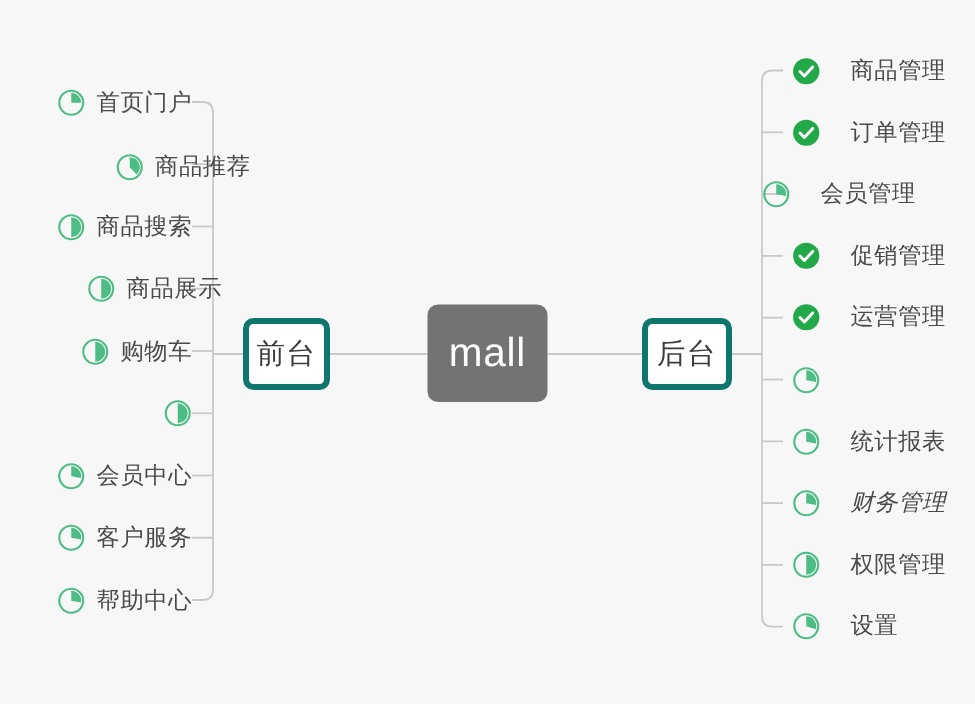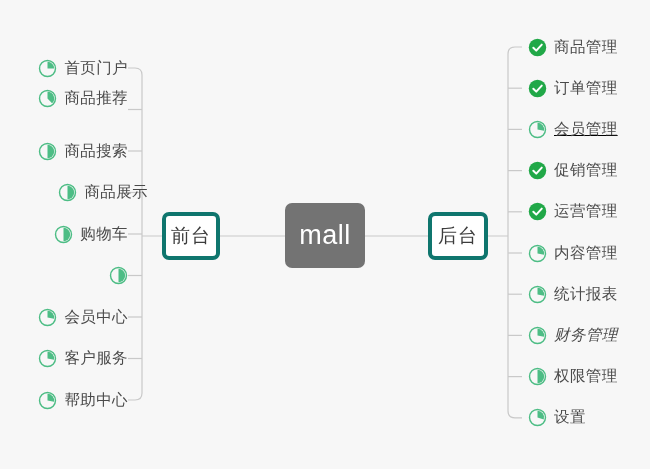--- a/index.html
+++ b/index.html
@@ -40,21 +40,21 @@
   }
 
   .leaf{
     position:absolute;
     height:26px;
     display:flex;
     align-items:center;
     z-index:4;
   }
   .leaf.left{justify-content:flex-end;right:0;}
-  .leaf.right{justify-content:flex-start;left:0;}
+  .leaf.right{justify-content:flex-start;left:0;gap:13px;}
 
   .leaf-label{
     color:#4a4a4a;
     font-size:15.5px;
     white-space:nowrap;
     letter-spacing:0.4px;
   }
   .leaf.left .leaf-label{margin-left:7px;}
   .leaf.right .leaf-label{margin-left:7px;}
 
@@ -92,21 +92,21 @@
   </svg>
 
 <div id="left-leaves">
     <div class="leaf left" style="top: 55px; left: 0px; width: 128px;">
       <svg class="icon" viewBox="0 0 20 20">
         <circle cx="10" cy="10" r="8.4" fill="none" stroke="#4dbd85" stroke-width="1.5"></circle>
         <path d="M 10 10 L 10 3 A 7 7 0 0 1 17 10 Z" fill="#4dbd85"></path>
       </svg>
       <span class="leaf-label">首页门户</span>
     </div>
-    <div class="leaf left" style="top: 85px; left: 0px; width: 128px;">
+    <div class="leaf left" style="top: 98px; left: 0px; width: 128px; padding-left: 39px;">
       <svg class="icon" viewBox="0 0 20 20">
         <circle cx="10" cy="10" r="8.4" fill="none" stroke="#4dbd85" stroke-width="1.5"></circle>
         <path d="M 10 10 L 10 3 A 7 7 0 0 1 14.791829741500822 15.10278039194988 Z" fill="#4dbd85"></path>
       </svg>
       <span class="leaf-label">商品推荐</span>
     </div>
     <div class="leaf left" style="top: 138px; left: 0px; width: 128px;">
       <svg class="icon" viewBox="0 0 20 20">
         <circle cx="10" cy="10" r="8.4" fill="none" stroke="#4dbd85" stroke-width="1.5"></circle>
         <path d="M 10 10 L 10 3 A 7 7 0 0 1 10 17 Z" fill="#4dbd85"></path>
@@ -164,21 +164,21 @@
       </svg>
       <span class="leaf-label">商品管理</span>
     </div>
     <div class="leaf right" style="top: 75.2px; left: 528px; width: 122px;">
       <svg class="icon" viewBox="0 0 20 20">
         <circle cx="10" cy="10" r="9.2" fill="#21a848"></circle>
         <path d="M5.6 10.2 L8.7 13.3 L14.5 7.0" fill="none" stroke="#ffffff" stroke-width="2.1" stroke-linecap="round" stroke-linejoin="round"></path>
       </svg>
       <span class="leaf-label">订单管理</span>
     </div>
-    <div class="leaf right" style="top: 116.4px; left: 528px; width: 122px; text-decoration: underline;">
+    <div class="leaf right" style="top: 116.4px; left: 508px; width: 122px;">
       <svg class="icon" viewBox="0 0 20 20">
         <circle cx="10" cy="10" r="8.4" fill="none" stroke="#4dbd85" stroke-width="1.5"></circle>
         <path d="M 10 10 L 10 3 A 7 7 0 0 1 16.876010755100822 11.311669202100074 Z" fill="#4dbd85"></path>
       </svg>
       <span class="leaf-label">会员管理</span>
     </div>
     <div class="leaf right" style="top: 157.6px; left: 528px; width: 122px;">
       <svg class="icon" viewBox="0 0 20 20">
         <circle cx="10" cy="10" r="9.2" fill="#21a848"></circle>
         <path d="M5.6 10.2 L8.7 13.3 L14.5 7.0" fill="none" stroke="#ffffff" stroke-width="2.1" stroke-linecap="round" stroke-linejoin="round"></path>
@@ -190,21 +190,20 @@
         <circle cx="10" cy="10" r="9.2" fill="#21a848"></circle>
         <path d="M5.6 10.2 L8.7 13.3 L14.5 7.0" fill="none" stroke="#ffffff" stroke-width="2.1" stroke-linecap="round" stroke-linejoin="round"></path>
       </svg>
       <span class="leaf-label">运营管理</span>
     </div>
     <div class="leaf right" style="top: 240px; left: 528px; width: 122px;">
       <svg class="icon" viewBox="0 0 20 20">
         <circle cx="10" cy="10" r="8.4" fill="none" stroke="#4dbd85" stroke-width="1.5"></circle>
         <path d="M 10 10 L 10 3 A 7 7 0 0 1 16.876010755100822 11.311669202100074 Z" fill="#4dbd85"></path>
       </svg>
-      <span class="leaf-label">内容管理</span>
     </div>
     <div class="leaf right" style="top: 281.2px; left: 528px; width: 122px;">
       <svg class="icon" viewBox="0 0 20 20">
         <circle cx="10" cy="10" r="8.4" fill="none" stroke="#4dbd85" stroke-width="1.5"></circle>
         <path d="M 10 10 L 10 3 A 7 7 0 0 1 16.876010755100822 11.311669202100074 Z" fill="#4dbd85"></path>
       </svg>
       <span class="leaf-label">统计报表</span>
     </div>
     <div class="leaf right" style="top: 322.4px; left: 528px; width: 122px; font-style: italic;">
       <svg class="icon" viewBox="0 0 20 20">

